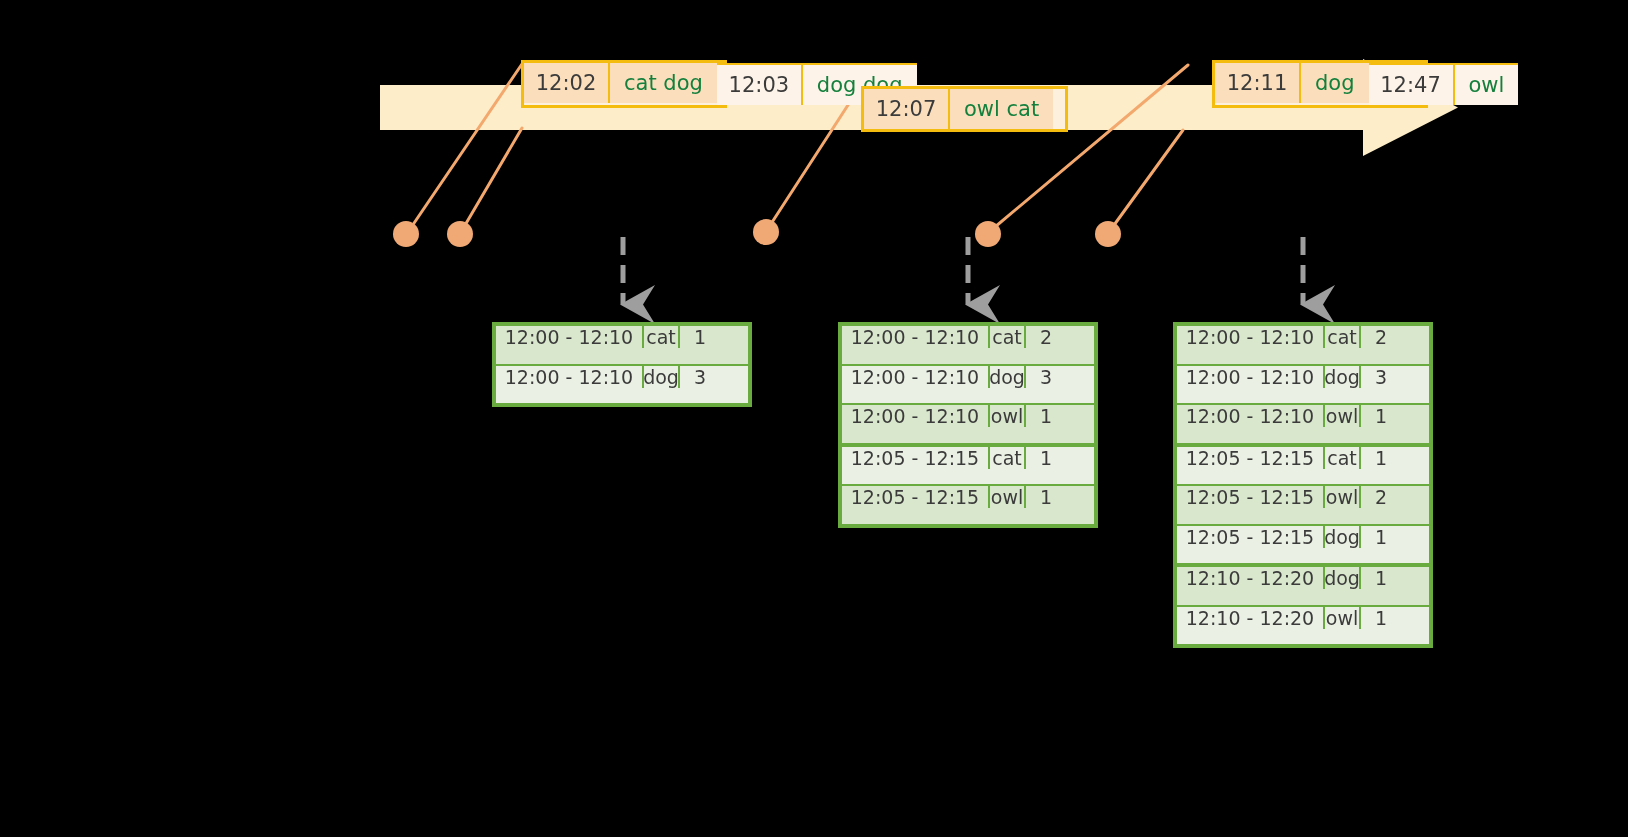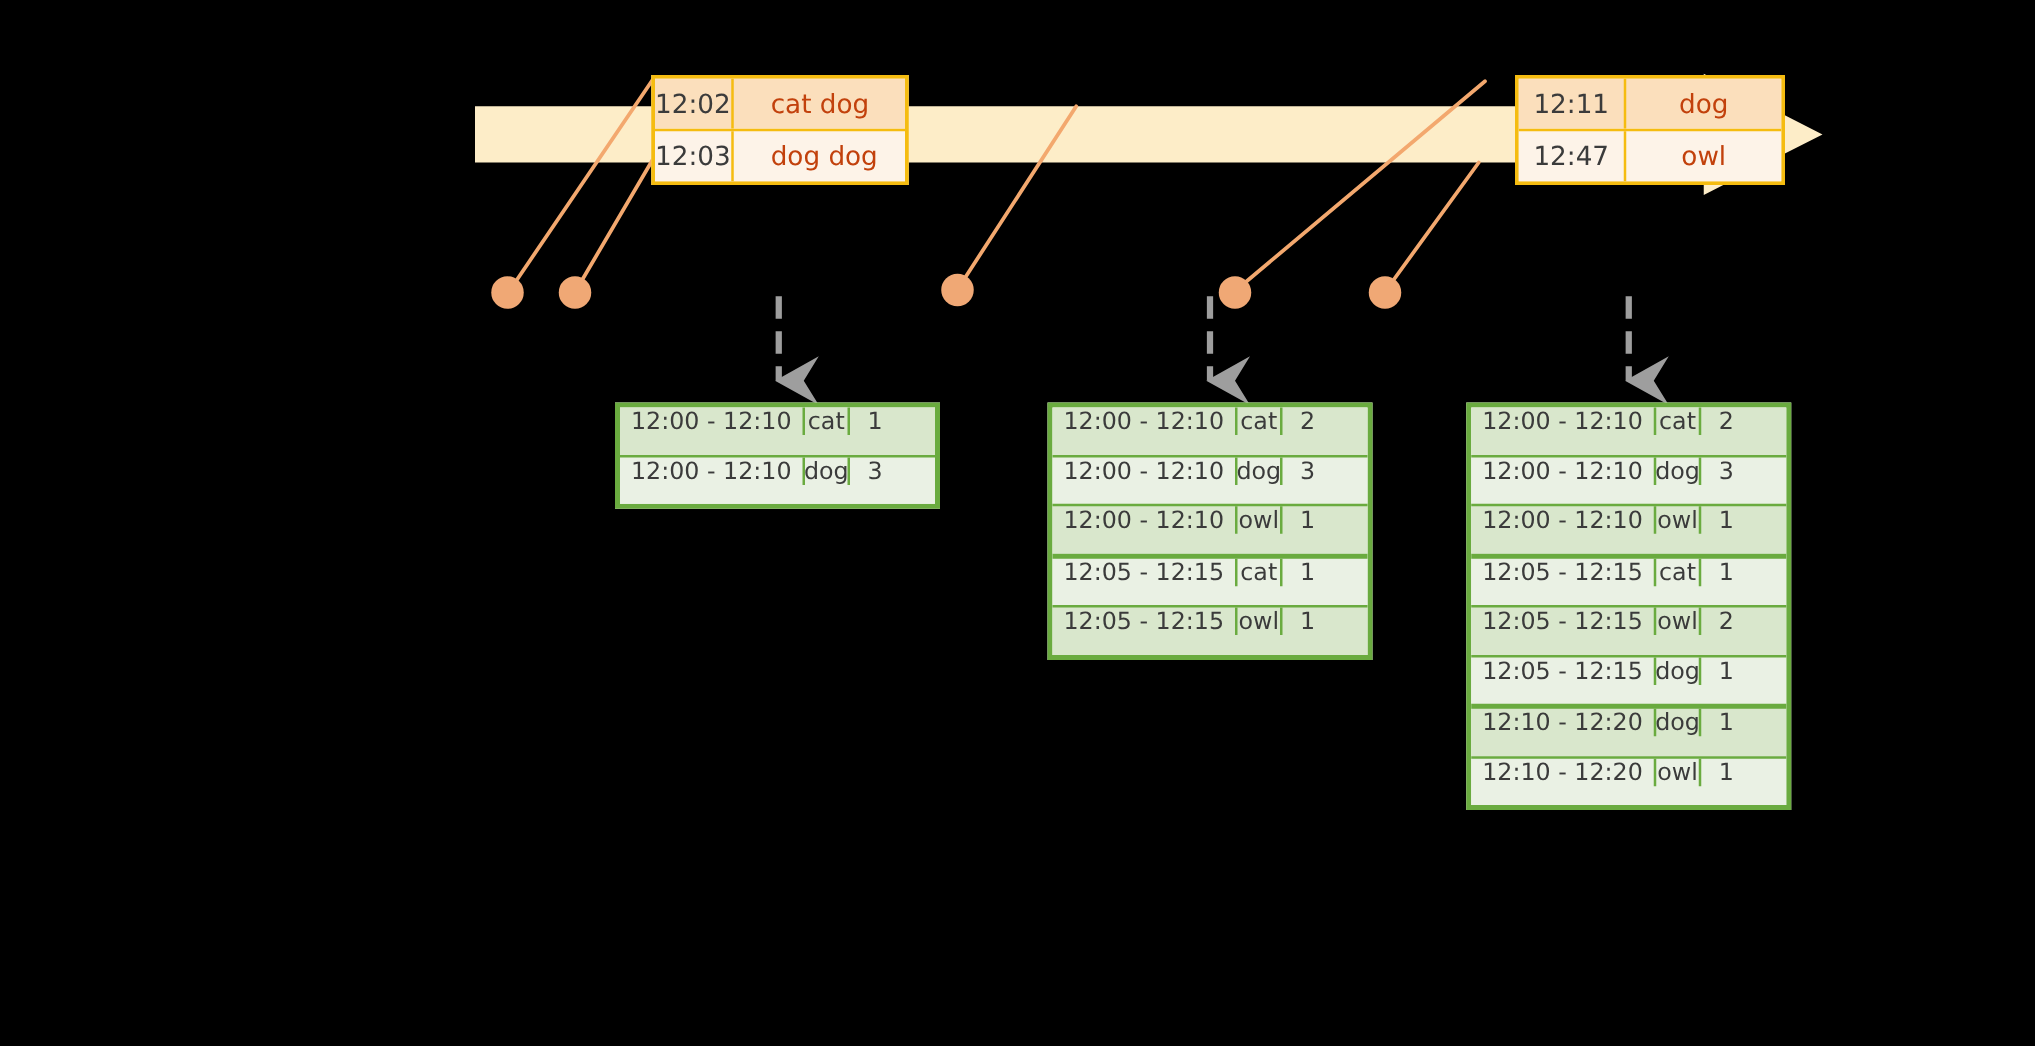--- a/index.html
+++ b/index.html
@@ -26,21 +26,20 @@
     pointer-events: none;
   }
 
   
   .event-box {
     position: absolute;
     border: 3px solid #f5bc10;
     box-sizing: border-box;
     background: #fdf0dc;
     display: flex;
-    flex-direction: column;
     z-index: 5;
   }
   .event-row {
     display: flex;
     flex-direction: row;
     align-items: stretch;
     height: 40px;
   }
   .event-row + .event-row {
     border-top: 2px solid #f5bc10;
@@ -58,22 +57,22 @@
     border-right: 2px solid #f5bc10;
     box-sizing: border-box;
     white-space: nowrap;
   }
   .event-payload {
     flex: 1;
     display: flex;
     align-items: center;
     justify-content: center;
     font-size: 21px;
-    color: #c2410c;
-    padding: 0 30px;
+    color: #15803d;
+    padding: 0 14px;
     white-space: nowrap;
   }
 
   
   .result-table {
     position: absolute;
     border: 4px solid #6aab3f;
     box-sizing: border-box;
     background: #ffffff;
     z-index: 4;
@@ -164,20 +163,26 @@
     <div class="event-row shade-dark">
       <span class="event-time">12:02</span>
       <span class="event-payload">cat dog</span>
     </div>
     <div class="event-row shade-light">
       <span class="event-time">12:03</span>
       <span class="event-payload">dog dog</span>
     </div>
   </div>
 
+  <div class="event-box" style="left:861px; top:86px; width:207px;">
+    <div class="event-row shade-dark">
+      <span class="event-time">12:07</span>
+      <span class="event-payload">owl cat</span>
+    </div>
+  </div>
 
   <div class="event-box" style="left:1212px; top:60px; width:216px;">
     <div class="event-row shade-dark">
       <span class="event-time">12:11</span>
       <span class="event-payload">dog</span>
     </div>
     <div class="event-row shade-light">
       <span class="event-time">12:47</span>
       <span class="event-payload">owl</span>
     </div>

